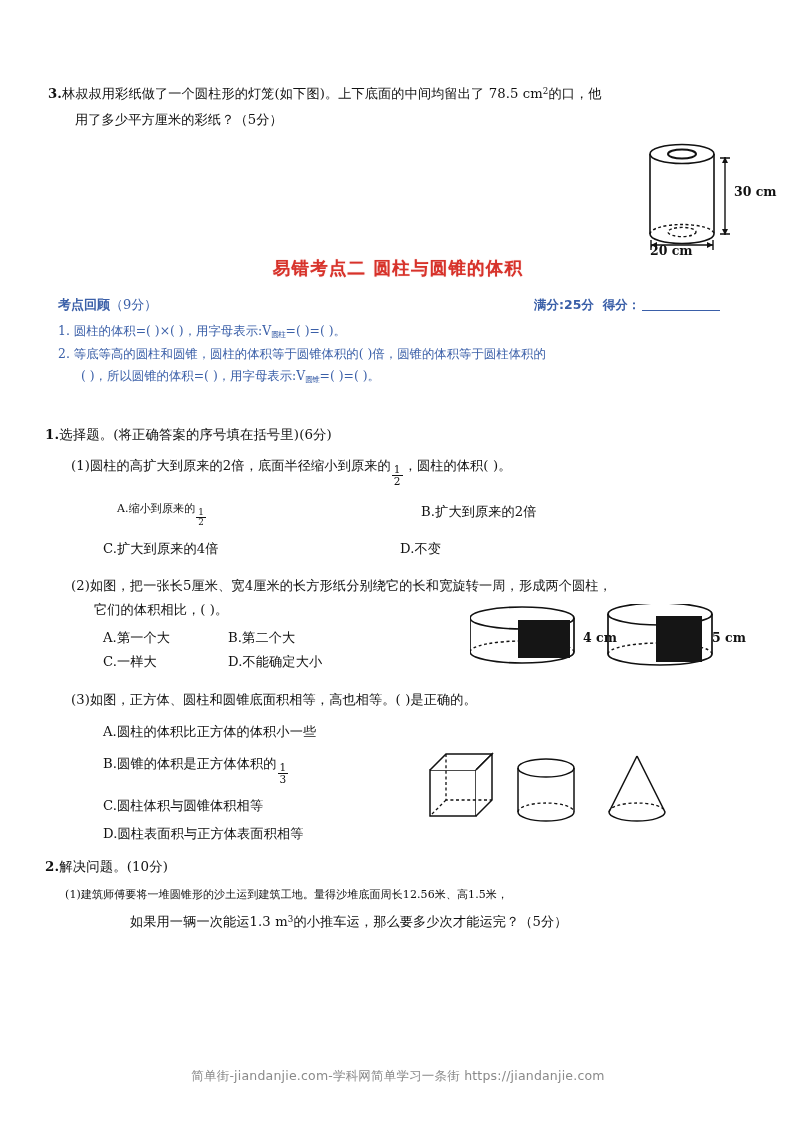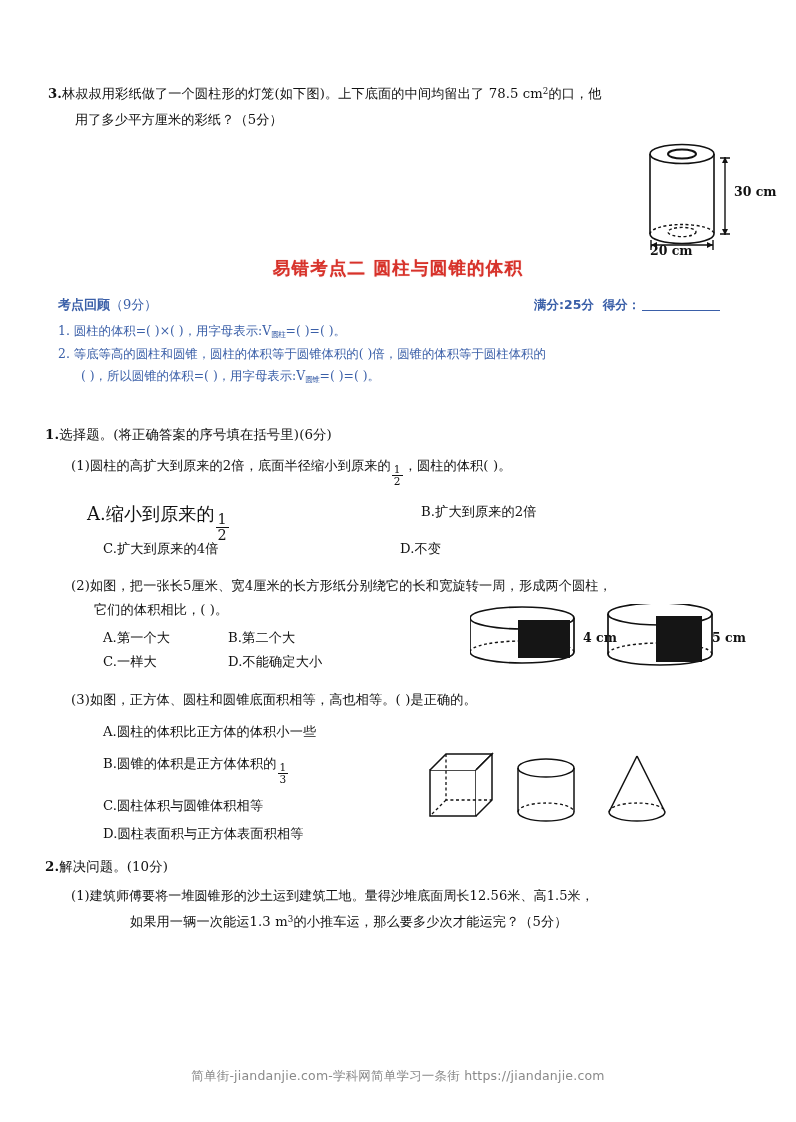--- a/index.html
+++ b/index.html
@@ -98,21 +98,21 @@
     vertical-align: -2px;
   }
   #review .rv-l1 { position: absolute; left: 58px; top: 27px; font-size: 12.4px; }
   #review .rv-l2 { position: absolute; left: 58px; top: 50px; font-size: 12.4px; }
   #review .rv-l3 { position: absolute; left: 81px; top: 72px; font-size: 12.4px; }
 
   
   #sec1 { left: 45px; top: 424px; width: 720px; }
   #sec1 .s-head { position: absolute; left: 0; top: 0; font-size: 13.4px; }
   #sec1 .q1a { position: absolute; left: 26px; top: 32px; font-size: 13.2px; }
-  #sec1 .opt-a1 { position: absolute; left: 42px; top: 76px; font-size: 18px; text-align: right; }
+  #sec1 .opt-a1 { position: absolute; left: 72px; top: 76px; font-size: 11px; text-align: right; }
   #sec1 .opt-b1 { position: absolute; left: 355px; top: 78px; font-size: 13.2px; margin-left: 21px; }
   #sec1 .opt-c1 { position: absolute; left: 58px; top: 115px; font-size: 13.2px; }
   #sec1 .opt-d1 { position: absolute; left: 355px; top: 115px; font-size: 13.2px; }
 
   #sec1 .q1b-1 { position: absolute; left: 26px; top: 152px; font-size: 13.2px; }
   #sec1 .q1b-2 { position: absolute; left: 49px; top: 176px; font-size: 13.2px; }
   #sec1 .opt-a2 { position: absolute; left: 58px; top: 204px; font-size: 13.2px; }
   #sec1 .opt-b2 { position: absolute; left: 183px; top: 204px; font-size: 13.2px; }
   #sec1 .opt-c2 { position: absolute; left: 58px; top: 228px; font-size: 13.2px; }
   #sec1 .opt-d2 { position: absolute; left: 183px; top: 228px; font-size: 13.2px; }
@@ -133,21 +133,21 @@
   }
   #twocyl .lab1 { left: 113px; top: 26px; }
   #twocyl .lab2 { left: 242px; top: 26px; }
 
   
   #threeshape { left: 424px; top: 744px; width: 250px; height: 86px; }
 
   
   #sec2 { left: 45px; top: 856px; width: 720px; }
   #sec2 .s-head { position: absolute; left: 0; top: 0; font-size: 13.4px; }
-  #sec2 .q2a-1 { position: absolute; left: 26px; top: 30px; font-size: 13px; }
+  #sec2 .q2a-1 { position: absolute; left: 20px; top: 30px; font-size: 11px; }
   #sec2 .q2a-2 { position: absolute; left: 49px; top: 56px; font-size: 13.2px; margin-left: 36px; }
 
   
   #footer-mark {
     left: 0; top: 1068px; width: 796px; text-align: center;
     font-family: "DejaVu Sans", "Liberation Sans", sans-serif;
     font-size: 12.5px;
     color: #8a8a8a;
     letter-spacing: 0.2px;
   }

